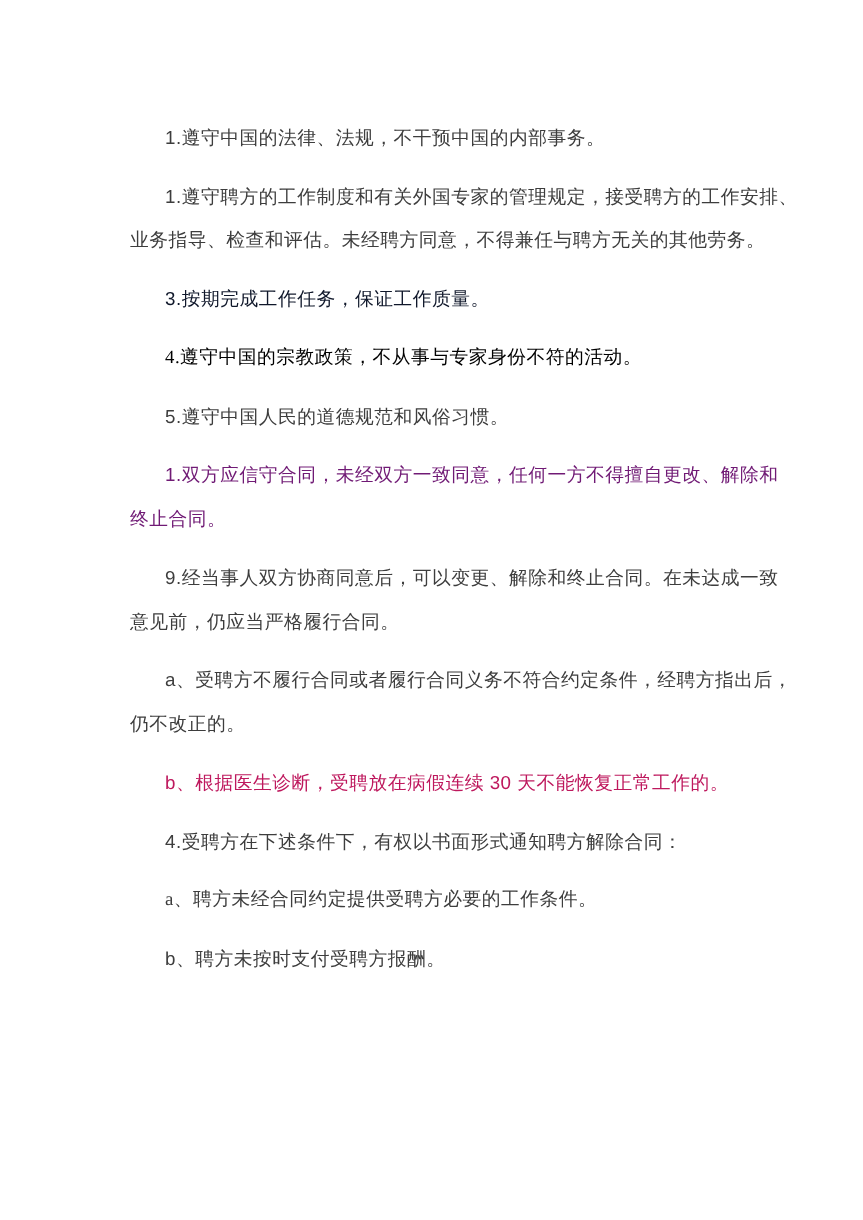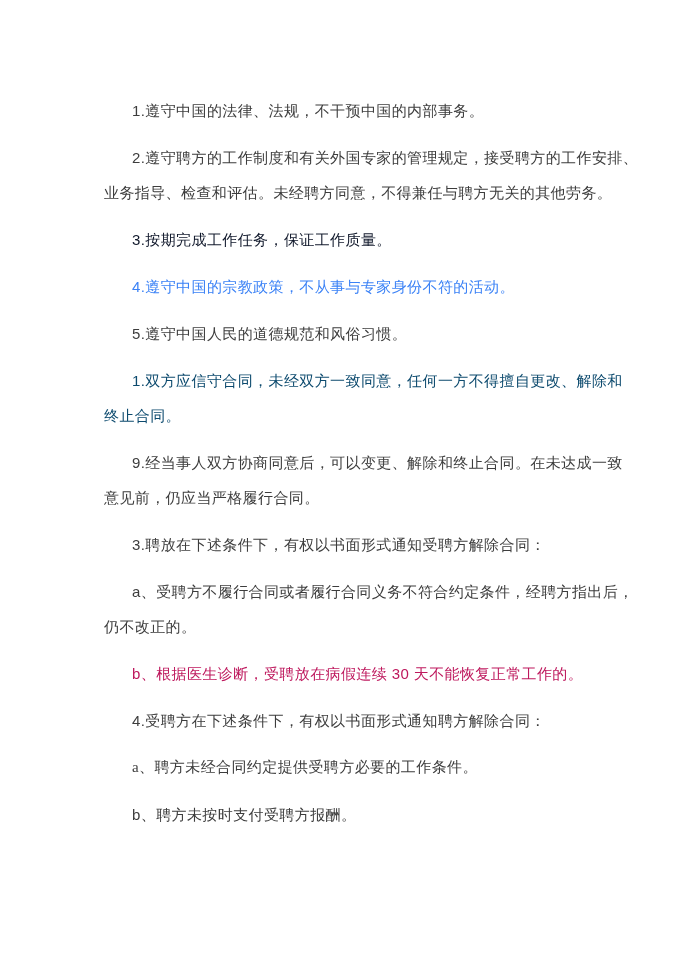--- a/index.html
+++ b/index.html
@@ -39,42 +39,39 @@
 </style>
 </head>
 <body>
 
 <div class="page" style="background: rgb(255, 255, 255);">
   <div>
       <div class="para body" style="color: rgb(61, 61, 61);">
         <div class="line first">1.遵守中国的法律、法规，不干预中国的内部事务。</div>
       </div>
       <div class="para body" style="color: rgb(61, 61, 61);">
-        <div class="line first">2.遵守聘方的工作制度和有关外国专家的管理规定，接受聘方的工作安排、</div>
+        <div class="line first">1.遵守聘方的工作制度和有关外国专家的管理规定，接受聘方的工作安排、</div>
         <div class="line">业务指导、检查和评估。未经聘方同意，不得兼任与聘方无关的其他劳务。</div>
       </div>
       <div class="para body" style="color: #0f172a;">
         <div class="line first">3.按期完成工作任务，保证工作质量。</div>
       </div>
-      <div class="para body" style="color: #3b82f6;">
+      <div class="para body" style="color: #000000; font-family: Liberation Serif, serif;">
         <div class="line first">4.遵守中国的宗教政策，不从事与专家身份不符的活动。</div>
       </div>
       <div class="para body" style="color: rgb(61, 61, 61);">
         <div class="line first">5.遵守中国人民的道德规范和风俗习惯。</div>
       </div>
-      <div class="para body" style="color: #0c4a6e;">
+      <div class="para body" style="color: #701a75;">
         <div class="line first">1.双方应信守合同，未经双方一致同意，任何一方不得擅自更改、解除和</div>
         <div class="line">终止合同。</div>
       </div>
       <div class="para body" style="color: rgb(61, 61, 61);">
         <div class="line first">9.经当事人双方协商同意后，可以变更、解除和终止合同。在未达成一致</div>
         <div class="line">意见前，仍应当严格履行合同。</div>
-      </div>
-      <div class="para body" style="color: rgb(61, 61, 61);">
-        <div class="line first">3.聘放在下述条件下，有权以书面形式通知受聘方解除合同：</div>
       </div>
       <div class="para body" style="color: rgb(61, 61, 61);">
         <div class="line first">a、受聘方不履行合同或者履行合同义务不符合约定条件，经聘方指出后，</div>
         <div class="line">仍不改正的。</div>
       </div>
       <div class="para body" style="color: #be185d;">
         <div class="line first">b、根据医生诊断，受聘放在病假连续 30 天不能恢复正常工作的。</div>
       </div>
       <div class="para body" style="color: rgb(61, 61, 61);">
         <div class="line first">4.受聘方在下述条件下，有权以书面形式通知聘方解除合同：</div>

